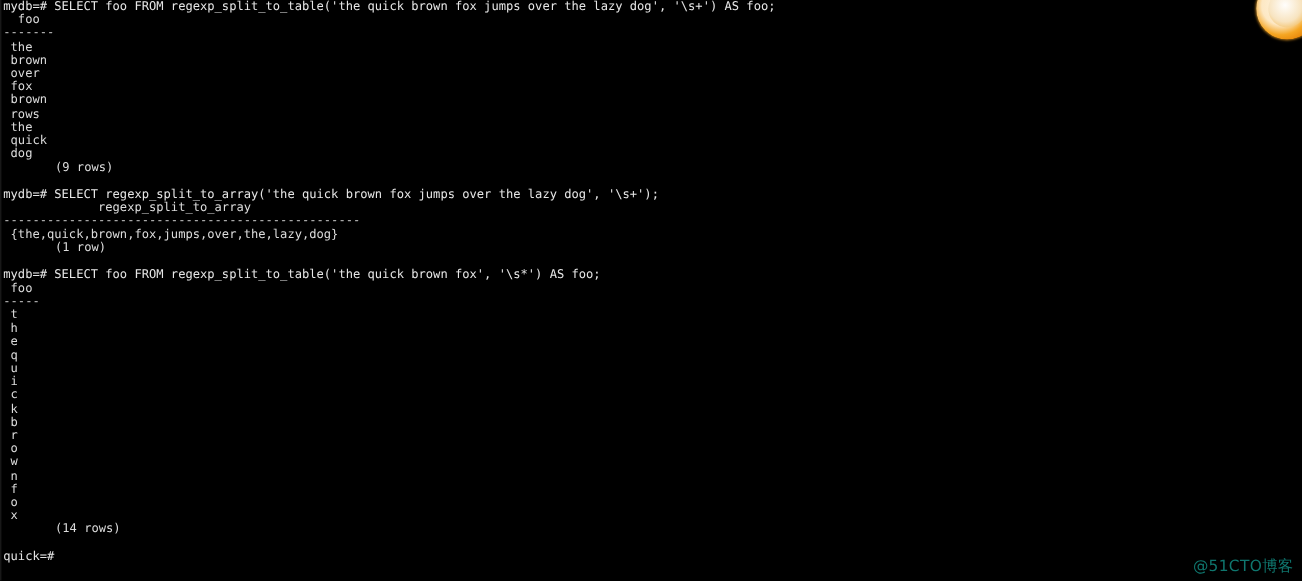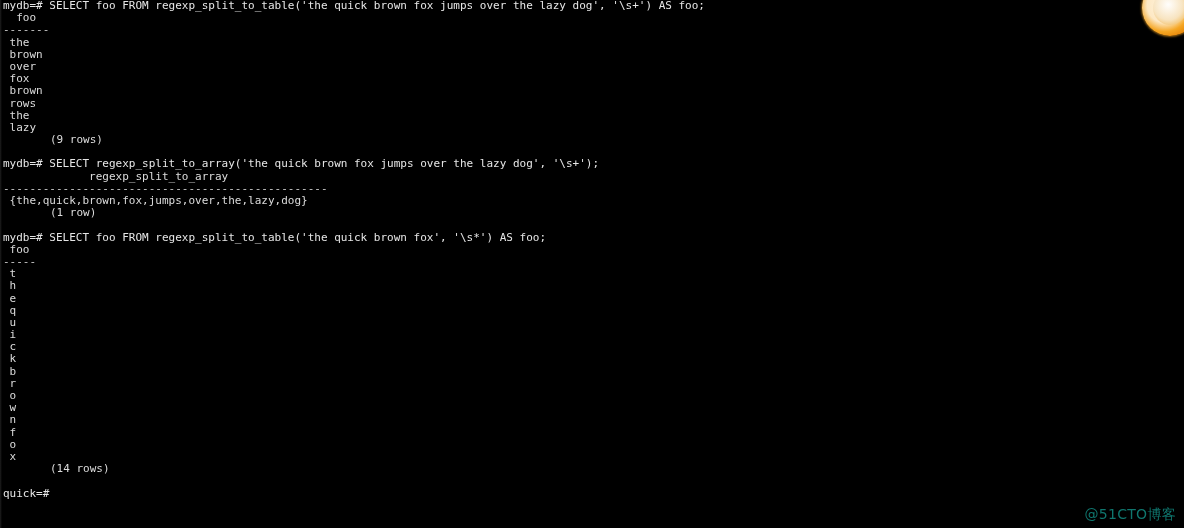--- a/index.html
+++ b/index.html
@@ -106,21 +106,22 @@
       <div class="line prompt-line">mydb=# SELECT foo FROM regexp_split_to_table('the quick brown fox jumps over the lazy dog', '\s+') AS foo;</div>
       <div class="line result-line">  foo</div>
       <div class="line rule-line">-------</div>
       <div class="line result-line"> the</div>
       <div class="line result-line"> brown</div>
       <div class="line result-line"> over</div>
       <div class="line result-line"> fox</div>
       <div class="line result-line"> brown</div>
       <div class="line result-line"> rows</div>
       <div class="line result-line"> the</div>
-      <div class="line result-line"> lazy</div>
+      <div class="line result-line"> quick</div>
+      <div class="line result-line"> dog</div>
       <div class="line count-line">(9 rows)</div>
       <div class="line blank"> </div>
       <div class="line prompt-line">mydb=# SELECT regexp_split_to_array('the quick brown fox jumps over the lazy dog', '\s+');</div>
       <div class="line result-line">             regexp_split_to_array</div>
       <div class="line rule-line">-------------------------------------------------</div>
       <div class="line result-line"> {the,quick,brown,fox,jumps,over,the,lazy,dog}</div>
       <div class="line count-line">(1 row)</div>
       <div class="line blank"> </div>
       <div class="line prompt-line">mydb=# SELECT foo FROM regexp_split_to_table('the quick brown fox', '\s*') AS foo;</div>
       <div class="line result-line"> foo</div>

